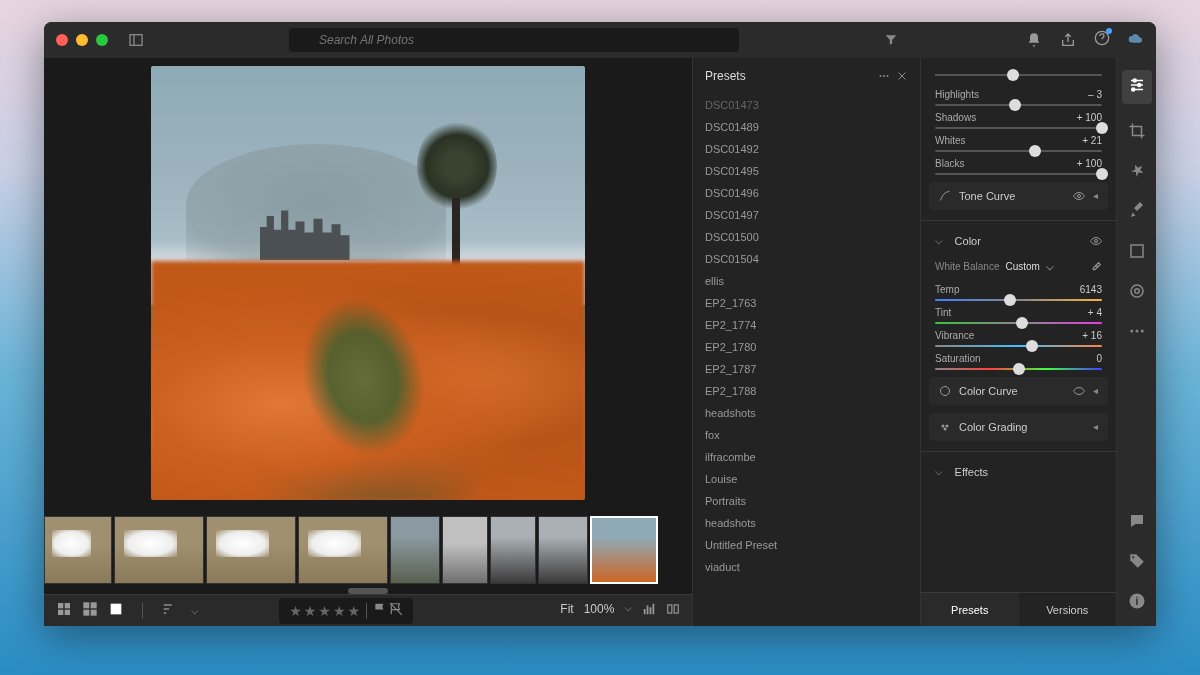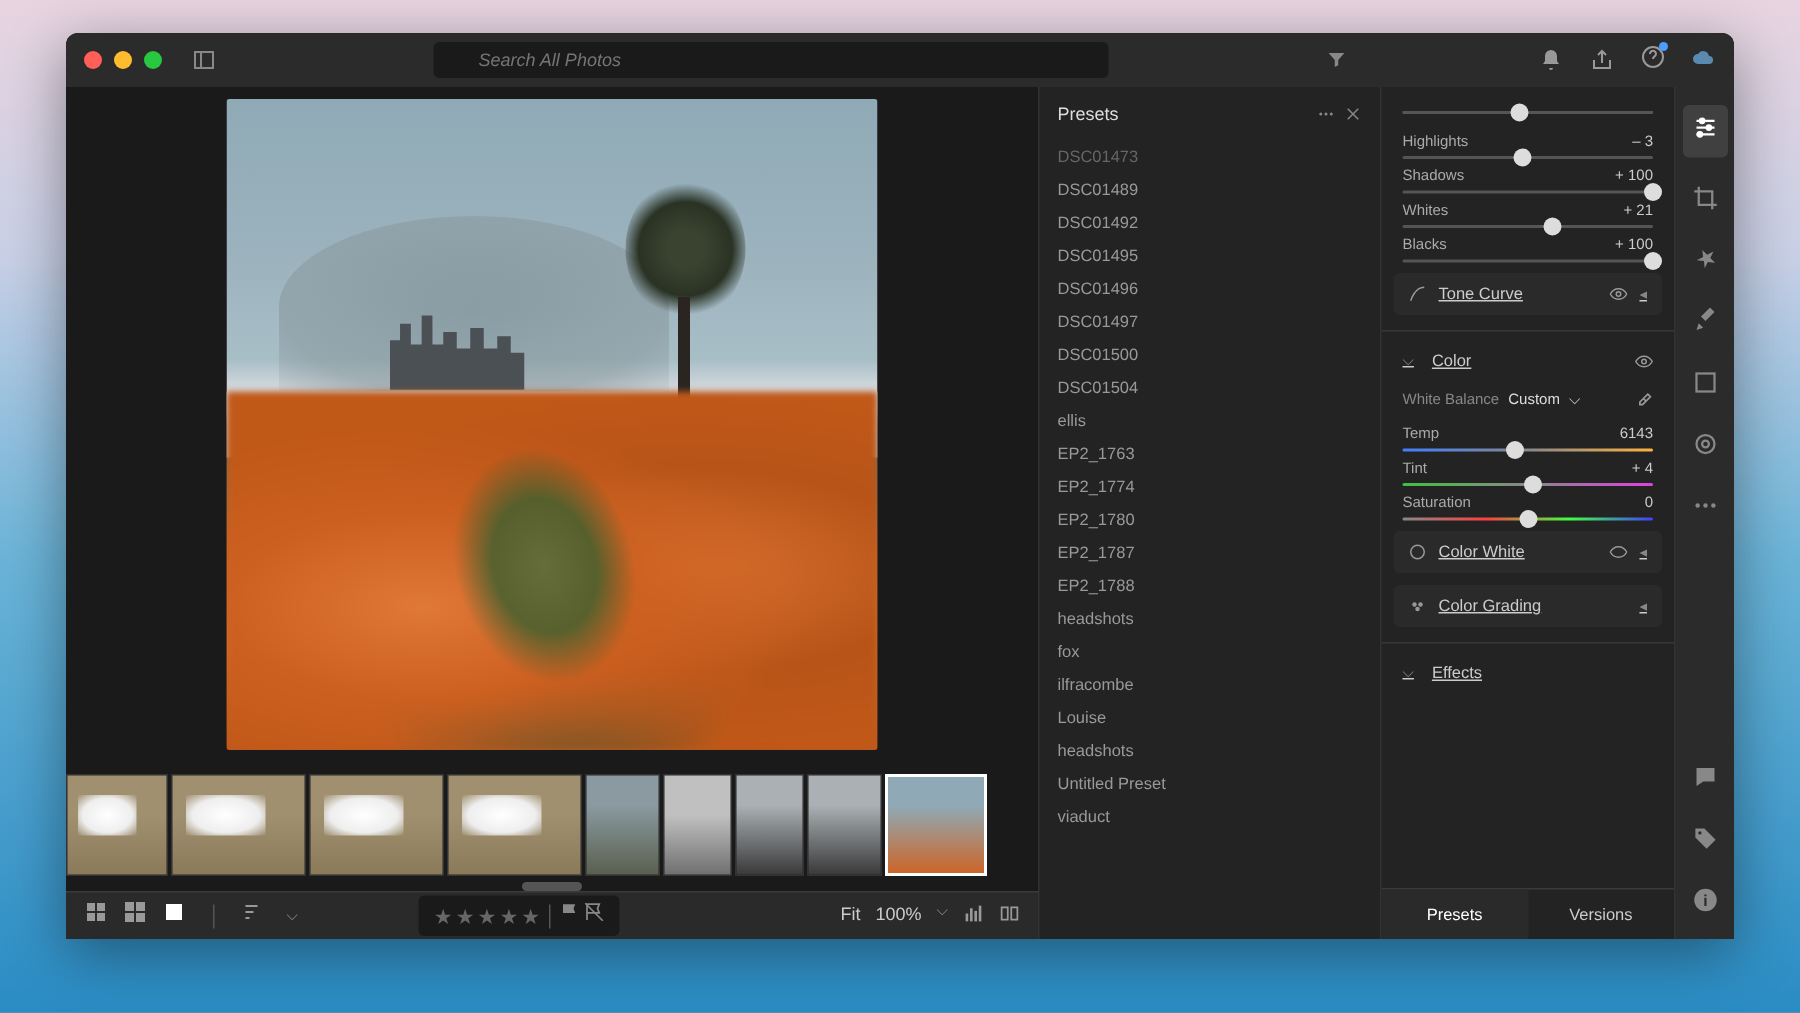--- a/index.html
+++ b/index.html
@@ -68,21 +68,21 @@
 .slider-row { padding: 3px 14px; }
 .slider-label { display: flex; justify-content: space-between; font-size: 10px; color: #aaa; margin-bottom: 4px; }
 .slider-val { color: #ccc; font-size: 10px; }
 .slider-track { position: relative; height: 2px; background: #555; border-radius: 2px; }
 .slider-track.grad-temp { background: linear-gradient(to right, #4080ff, #888, #ffb040); }
 .slider-track.grad-tint { background: linear-gradient(to right, #40c040, #888, #e040e0); }
 .slider-track.grad-vib { background: linear-gradient(to right, #888, #40c0ff, #ff8040); }
 .slider-track.grad-sat { background: linear-gradient(to right, #888, #ff4040, #40ff40, #4040ff); }
 .slider-thumb { position: absolute; top: -5px; width: 12px; height: 12px; background: #ddd; border-radius: 50%; transform: translateX(-50%); }
 .slider-only { position: relative; height: 2px; background: #555; margin: 10px 14px; }
-.section-row { display: flex; align-items: flex-start; padding: 8px 14px; color: #ccc; font-size: 11px; gap: 8px; text-decoration: underline; }
+.section-row { display: flex; align-items: flex-start; padding: 8px 14px; color: #ccc; font-size: 11px; gap: 8px; }
 .section-row svg { width: 12px; height: 12px; color: #999; }
 .section-row .spacer { flex: 1; }
 .section-row.boxed { background: #2a2a2a; margin: 4px 8px; border-radius: 4px; padding: 8px 10px; }
 .section-row .chevron { font-size: 10px; color: #888; margin-right: 4px; }
 .wb-row { display: flex; padding: 6px 14px; font-size: 10px; color: #888; gap: 6px; }
 .wb-row .wb-val { color: #ddd; }
 .wb-row svg { width: 14px; height: 14px; color: #999; margin-left: auto; }
 .divider-h { height: 1px; background: #383838; margin: 6px 0; }
 
 .tool-rail { width: 40px; background: #2b2b2b; display: flex; flex-direction: column; align-items: center; padding: 12px 0; gap: 18px; border-left: 1px solid #333; }
@@ -271,20 +271,21 @@
           <div class="preset-item">ellis</div>
           <div class="preset-item">EP2_1763</div>
           <div class="preset-item">EP2_1774</div>
           <div class="preset-item">EP2_1780</div>
           <div class="preset-item">EP2_1787</div>
           <div class="preset-item">EP2_1788</div>
           <div class="preset-item">headshots</div>
           <div class="preset-item">fox</div>
           <div class="preset-item">ilfracombe</div>
           <div class="preset-item">Louise</div>
+          <div class="preset-item">Portraits</div>
           <div class="preset-item">headshots</div>
           <div class="preset-item">Untitled Preset</div>
           <div class="preset-item">viaduct</div>
         </div>
     </div>
 
     <div class="edit-panel">
       <div class="slider-only">
           <div class="slider-thumb" style="left:47%"></div>
         </div>
@@ -373,33 +374,42 @@
         <div class="slider-label">
             <span>Tint</span>
             <span class="slider-val">+ 4</span>
           </div>
         <div class="slider-track grad-tint">
             <div class="slider-thumb" style="left:52%"></div>
           </div>
       </div>
       <div class="slider-row">
         <div class="slider-label">
+            <span>Vibrance</span>
+            <span class="slider-val">+ 16</span>
+          </div>
+        <div class="slider-track grad-vib">
+            <div class="slider-thumb" style="left:58%"></div>
+          </div>
+      </div>
+      <div class="slider-row">
+        <div class="slider-label">
             <span>Saturation</span>
             <span class="slider-val">0</span>
           </div>
         <div class="slider-track grad-sat">
             <div class="slider-thumb" style="left:50%"></div>
           </div>
       </div>
 
       <div class="section-row boxed">
         <svg viewBox="0 0 24 24" fill="none" stroke="currentColor" stroke-width="2">
             <circle cx="12" cy="12" r="9"></circle>
           </svg>
-        <span>Color White</span>
+        <span>Color Curve</span>
         <span class="spacer"></span>
         <svg viewBox="0 0 24 24" fill="none" stroke="currentColor" stroke-width="2" style="width:12px">
             <path d="M1 12s4-7 11-7 11 7 11 7-4 7-11 7-11-7-11-7z"></path>
           </svg>
         <span style="color:#888;font-size:10px">◂</span>
       </div>
       <div class="section-row boxed">
         <svg viewBox="0 0 24 24" fill="currentColor">
             <circle cx="8" cy="10" r="3"></circle>
             <circle cx="16" cy="10" r="3"></circle>

